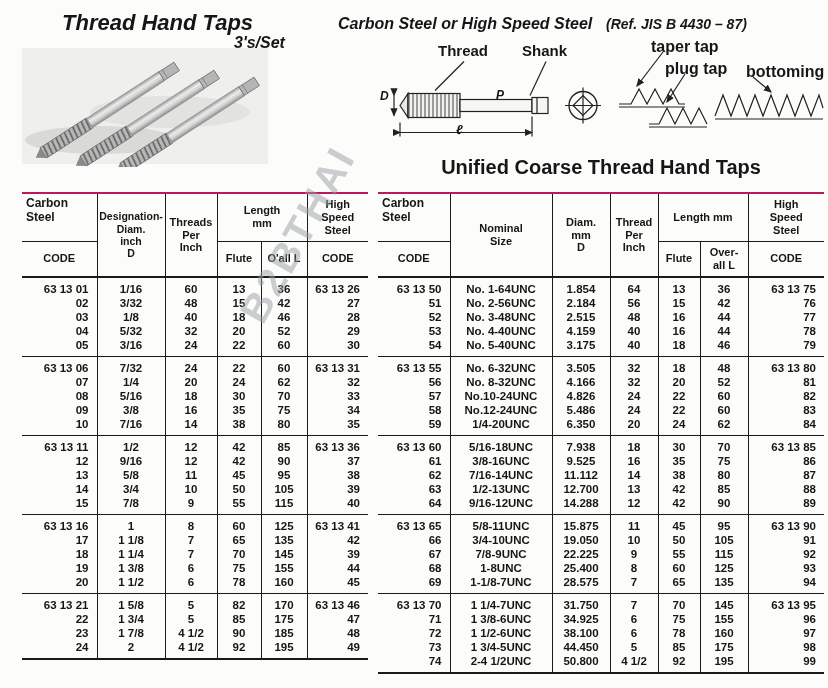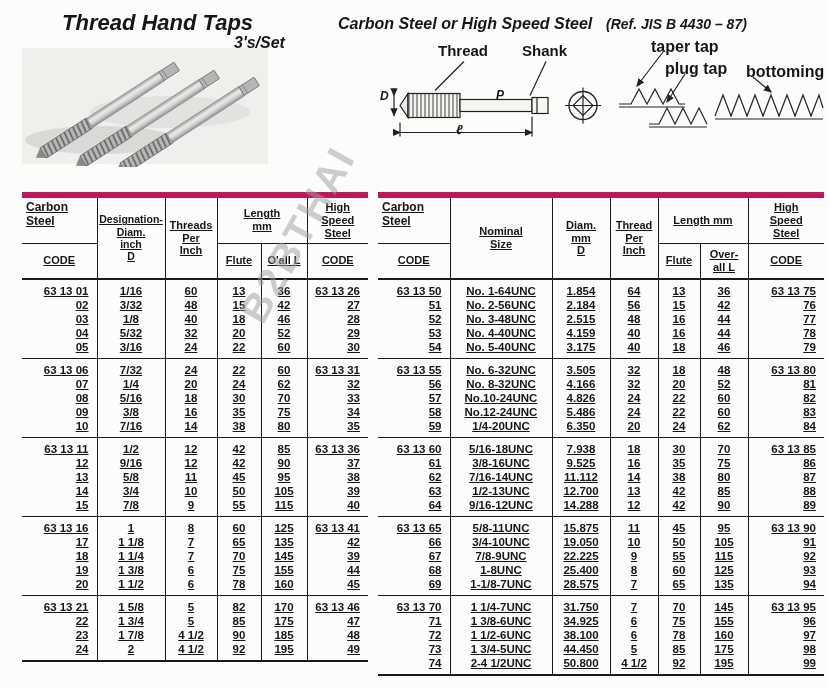--- a/index.html
+++ b/index.html
@@ -45,21 +45,21 @@
   }
 
   
   .tbl-title { position:absolute; font-weight:bold; text-align:center; white-space:nowrap; }
   #wt-title { left:22px;  top:168px; width:346px; font-size:15px; font-style:italic; }
   #ut-title { left:378px; top:156px; width:446px; font-size:20px; }
 
   
   table.taps {
     position:absolute; border-collapse:collapse; table-layout:fixed;
-    border-top:6px solid #be185d; border-bottom:2px solid #1a1a1a;text-decoration:underline;
+    border-top:2px solid #be185d; border-bottom:2px solid #1a1a1a;
   }
   #wt { left:22px;  top:192px; width:346px; }
   #ut { left:378px; top:192px; width:446px; }
   .taps thead { border-bottom:2px solid #1a1a1a; }
   .taps th, .taps td { border-right:1.6px solid #1a1a1a; font-weight:bold; }
   .taps th:last-child, .taps td:last-child { border-right:none; }
   .taps thead th {
     font-size:11px; white-space:pre-line; text-align:center;
     vertical-align:middle; line-height:1.18; padding:2px 1px;
   }
@@ -174,20 +174,21 @@
       <path class="ln" d="M100,80 L108,59 L116,80 L124,59 L132,80 L140,59 L148,80 L156,59 L164,80 L172,59 L180,80 L188,59 L196,80 L204,59 L208,72"></path>
       <line class="ln" x1="100" y1="83" x2="208" y2="83"></line>
     </svg>
     <span class="tlabel" id="lbl-taper">taper tap</span>
     <span class="tlabel" id="lbl-plug">plug tap</span>
     <span class="tlabel" id="lbl-bottoming">bottoming tap</span>
   </div>
 
   <div id="watermark">B2BTHAI</div>
 
+  <div class="tbl-title" id="ut-title">Unified Coarse Thread Hand Taps</div>
 
   <table class="taps" id="wt">
     <colgroup>
       <col style="width:75px">
         <col style="width:68px">
         <col style="width:52px">
       <col style="width:44px">
         <col style="width:46px">
         <col style="width:61px">
     </colgroup>

